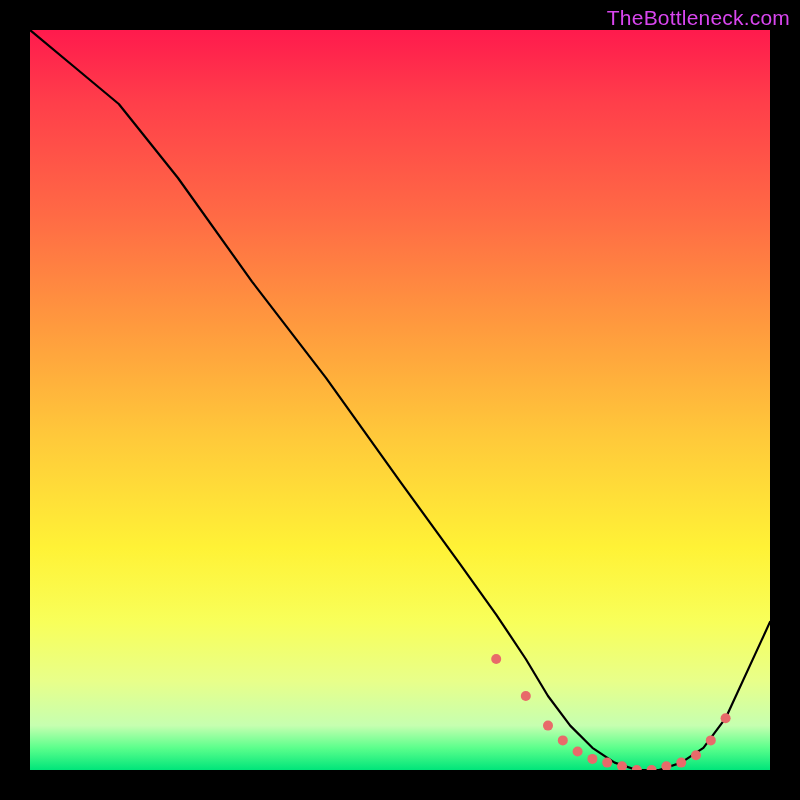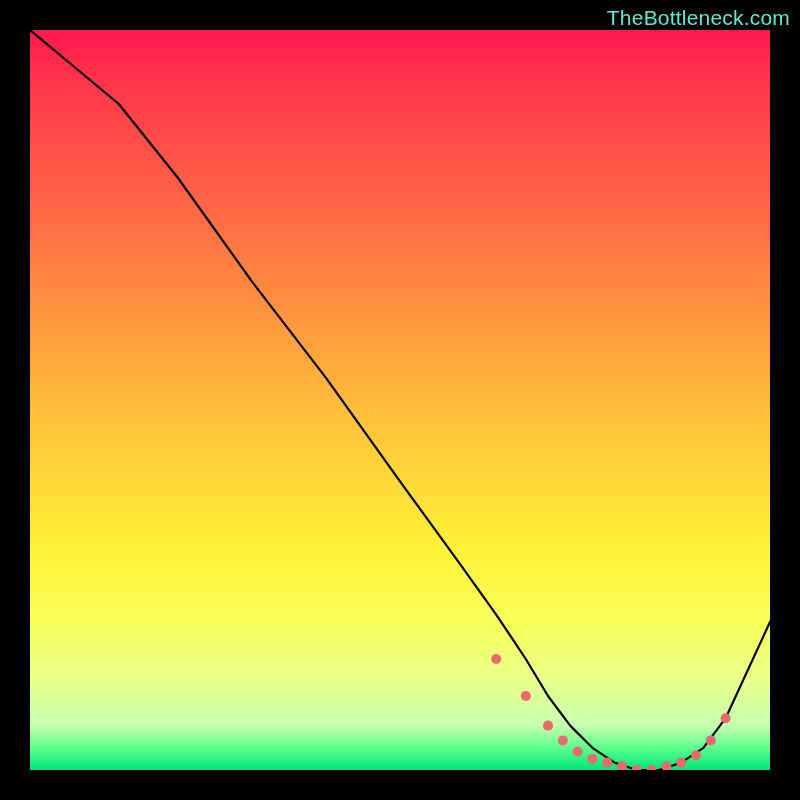--- a/index.html
+++ b/index.html
@@ -37,21 +37,21 @@
       #e8ff8a 88%,
       #c6ffb0 94%,
       #5cff8c 97%,
       #00e57a 100%
     );
   }
   .watermark {
     position: absolute;
     top: 6px;
     right: 10px;
-    color: #5eead4;
+    color: #d946ef;
     font-size: 21px;
     font-weight: 500;
     letter-spacing: 0.2px;
     z-index: 5;
   }
   svg.curve {
     position: absolute;
     left: 0;
     top: 0;
     width: 740px;

